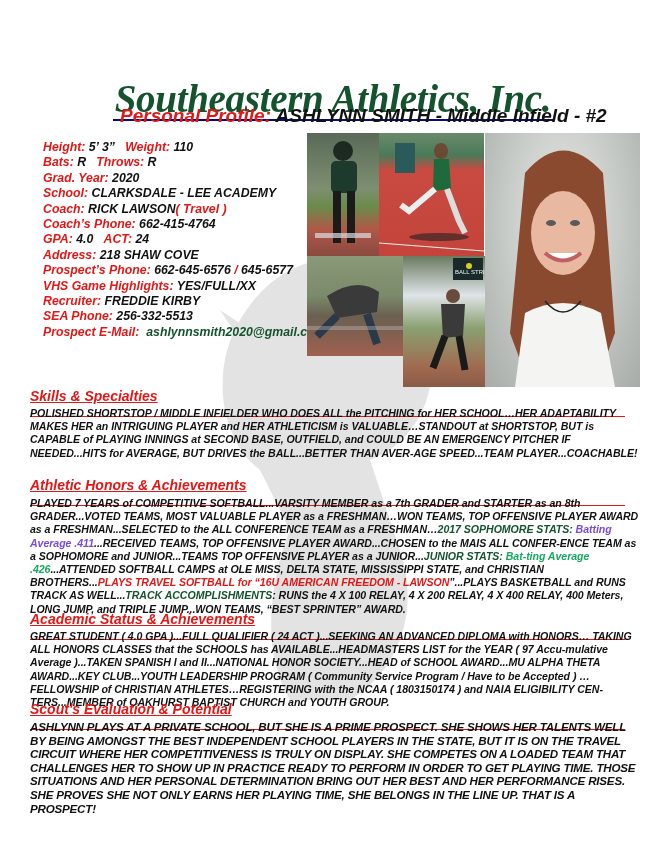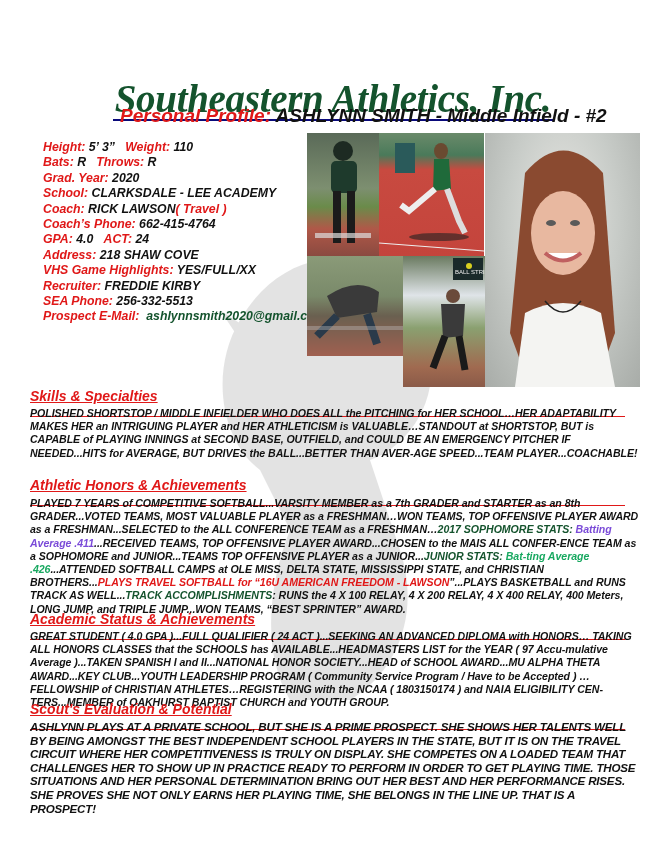--- a/index.html
+++ b/index.html
@@ -40,20 +40,21 @@
 
 <div class="info">
   <div class="row"><span class="red">Height:</span><span class="blk">  5’ 3”</span>&nbsp;&nbsp;&nbsp;<span class="red">Weight:</span><span class="blk"> 110</span></div>
   <div class="row"><span class="red">Bats:</span><span class="blk">  R</span>&nbsp;&nbsp;&nbsp;<span class="red">Throws:</span><span class="blk">  R</span></div>
   <div class="row"><span class="red">Grad. Year:</span><span class="blk"> 2020</span></div>
   <div class="row"><span class="red">School:</span><span class="blk"> CLARKSDALE - LEE ACADEMY</span></div>
   <div class="row"><span class="red">Coach:</span><span class="blk">  RICK LAWSON</span><span class="red">( Travel )</span></div>
   <div class="row"><span class="red">Coach’s Phone:</span><span class="blk">  662-415-4764</span></div>
   <div class="row"><span class="red">GPA:</span><span class="blk"> 4.0</span>&nbsp;&nbsp;&nbsp;<span class="red">ACT:</span><span class="blk"> 24</span></div>
   <div class="row"><span class="red">Address:</span><span class="blk">  218 SHAW COVE</span></div>
+  <div class="row"><span class="red">Prospect’s Phone:</span><span class="blk">  662-645-6576 </span><span class="red">/</span><span class="blk"> 645-6577</span></div>
   <div class="row"><span class="red">VHS Game Highlights:</span><span class="blk">  YES/FULL/XX</span></div>
   <div class="row"><span class="red">Recruiter:</span><span class="blk">  FREDDIE KIRBY</span></div>
   <div class="row"><span class="red">SEA Phone:</span><span class="blk"> 256-332-5513</span></div>
   <div class="row"><span class="red">Prospect E-Mail:</span>&nbsp;&nbsp;<span class="blue">ashlynnsmith2020@gmail.com</span></div>
 </div>
 
 <div class="photos">
   <div class="ph" style="left:0;top:0;width:72px;height:123px;background:linear-gradient(180deg,#5a6a58 0%,#7d8f70 45%,#6a8b4a 60%,#b05848 78%,#8a4a40 100%);">
     <svg width="72" height="123" viewBox="0 0 72 123">
         <ellipse cx="36" cy="18" rx="10" ry="10" fill="#1d2a22"></ellipse>

